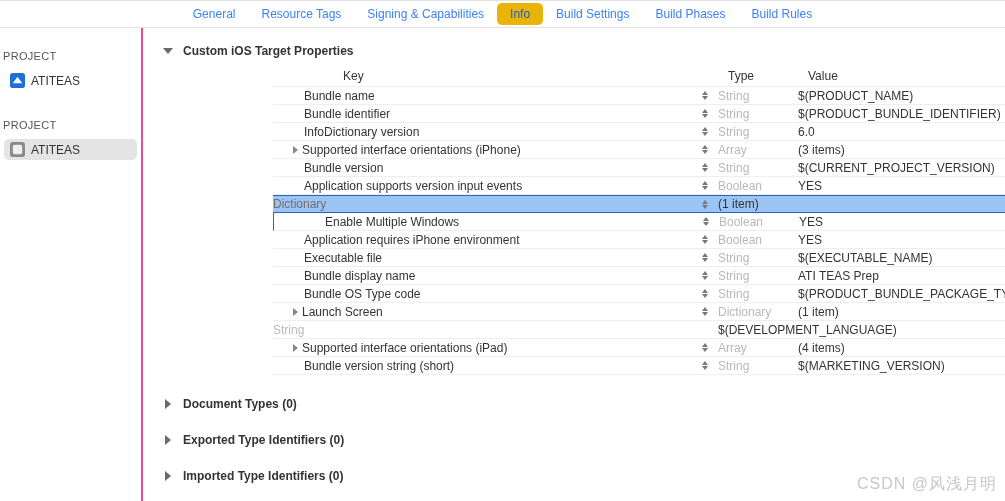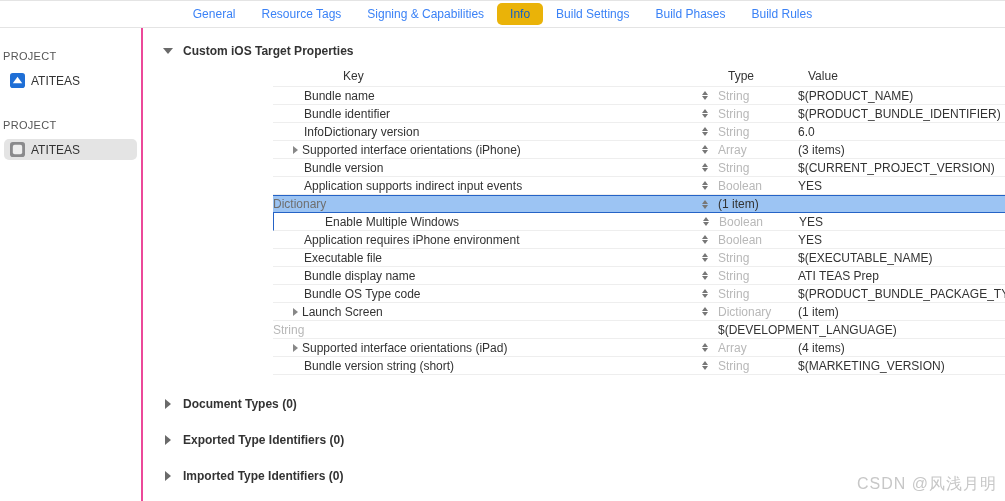--- a/index.html
+++ b/index.html
@@ -173,21 +173,21 @@
             </div>
           </div>
           <div class="type"><span>String</span></div>
           <div class="val">$(CURRENT_PROJECT_VERSION)</div>
           <div></div>
         </div>
         <div class="row">
           <div class="keycell">
             <div class="key">
               <span class="disclosure"></span>
-              <span class="kname">Application supports indirect input events</span>
+              <span class="kname">Application supports version input events</span>
             </div>
             <div style="display: flex; align-items: center; gap: 3px;">
               <span class="stepper"></span>
             </div>
           </div>
           <div class="type"><span>Boolean</span></div>
           <div class="val">YES</div>
         </div>
         <div class="row sel">
           <div class="type has-step">

